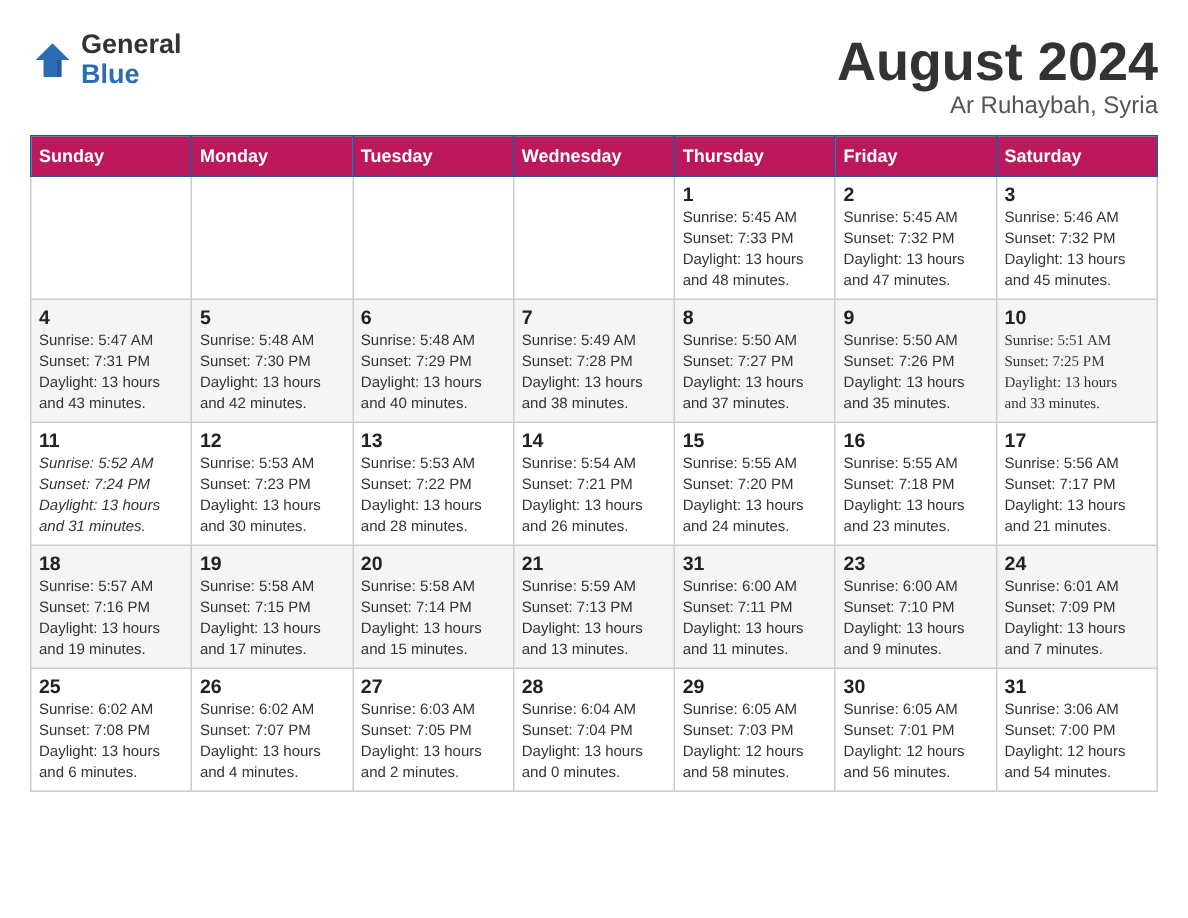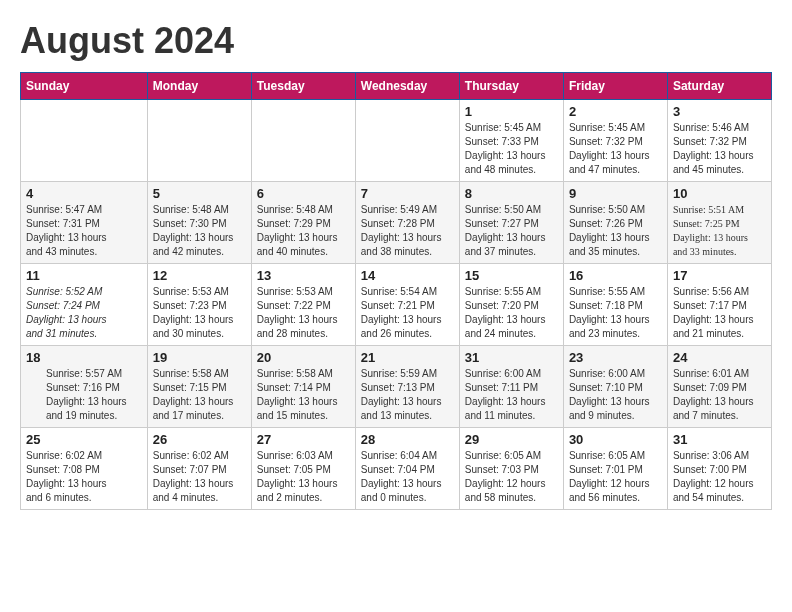--- a/index.html
+++ b/index.html
@@ -81,22 +81,34 @@
       line-height: 1.4;
     }
     .empty-cell {
       background: #fff !important;
     }
   </style>
 </head>
 <body>
 
 <div class="header">
+  <div class="logo">
+    <svg class="logo-icon" viewBox="0 0 40 40">
+      <rect x="0" y="0" width="40" height="40" fill="none"></rect>
+      <polygon points="20,5 35,20 28,20 28,35 12,35 12,20 5,20" fill="#2a6db5"></polygon>
+      <polygon points="20,5 35,20 28,20 28,35 24,35 24,20 35,20" fill="#1a4a8a" opacity="0.5"></polygon>
+    </svg>
+    <div class="logo-text">
+      <span class="logo-general">General</span>
+      <span class="logo-blue">Blue</span>
+    </div>
+  </div>
   <div class="title-block">
     <div class="month-title">August 2024</div>
+    <div class="subtitle">Ar Ruhaybah, Syria</div>
   </div>
 </div>
 
 <table>
   <thead>
     <tr>
     <th>Sunday</th>
         <th>Monday</th>
         <th>Tuesday</th>
         <th>Wednesday</th>
@@ -231,21 +243,21 @@
           <div class="day-number">17</div>
           <div class="day-info" style="white-space: pre-line;">Sunrise: 5:56 AM
 Sunset: 7:17 PM
 Daylight: 13 hours
 and 21 minutes.</div>
         </td>
       </tr>
       <tr>
         <td>
           <div class="day-number">18</div>
-          <div class="day-info" style="white-space: pre-line; margin-left: 20px;">Sunrise: 5:57 AM
+          <div class="day-info" style="white-space: pre-line;">Sunrise: 5:57 AM
 Sunset: 7:16 PM
 Daylight: 13 hours
 and 19 minutes.</div>
         </td>
         <td>
           <div class="day-number">19</div>
           <div class="day-info" style="white-space: pre-line;">Sunrise: 5:58 AM
 Sunset: 7:15 PM
 Daylight: 13 hours
 and 17 minutes.</div>

